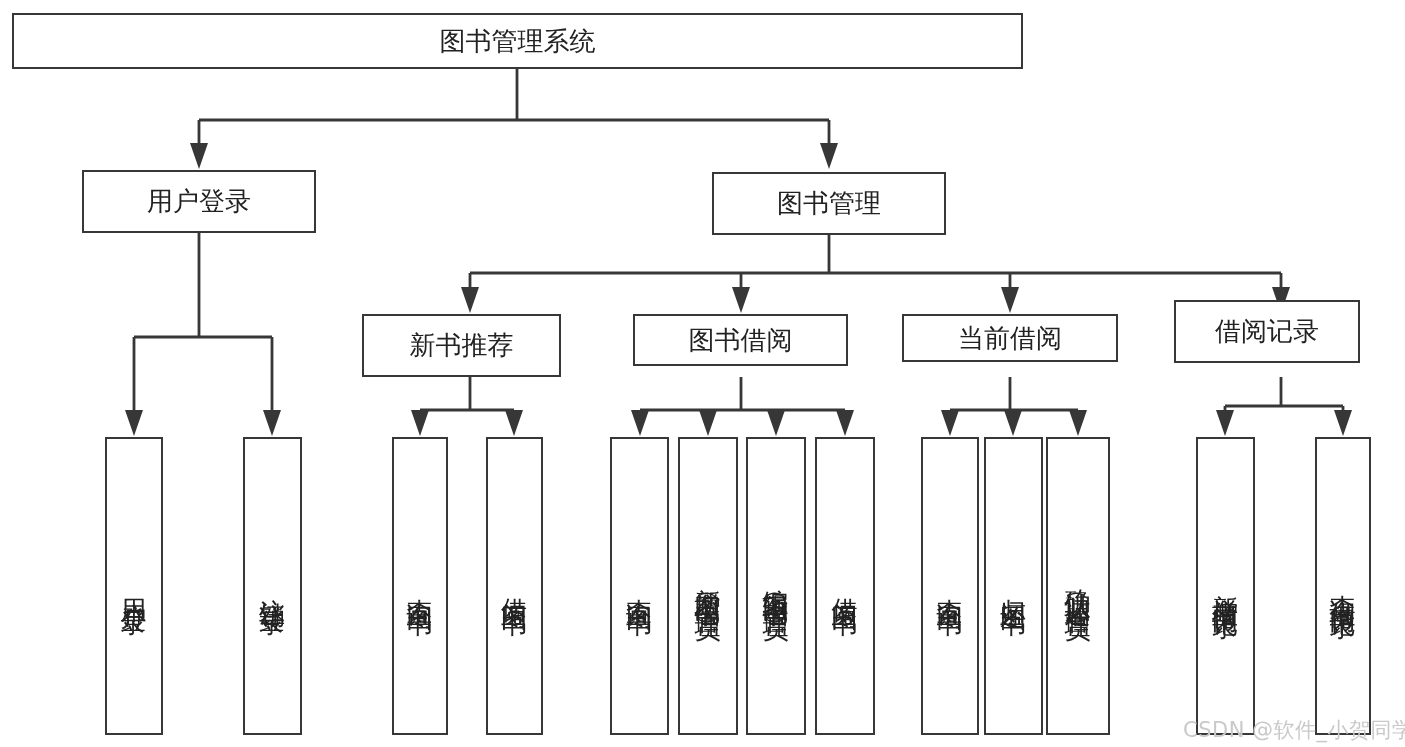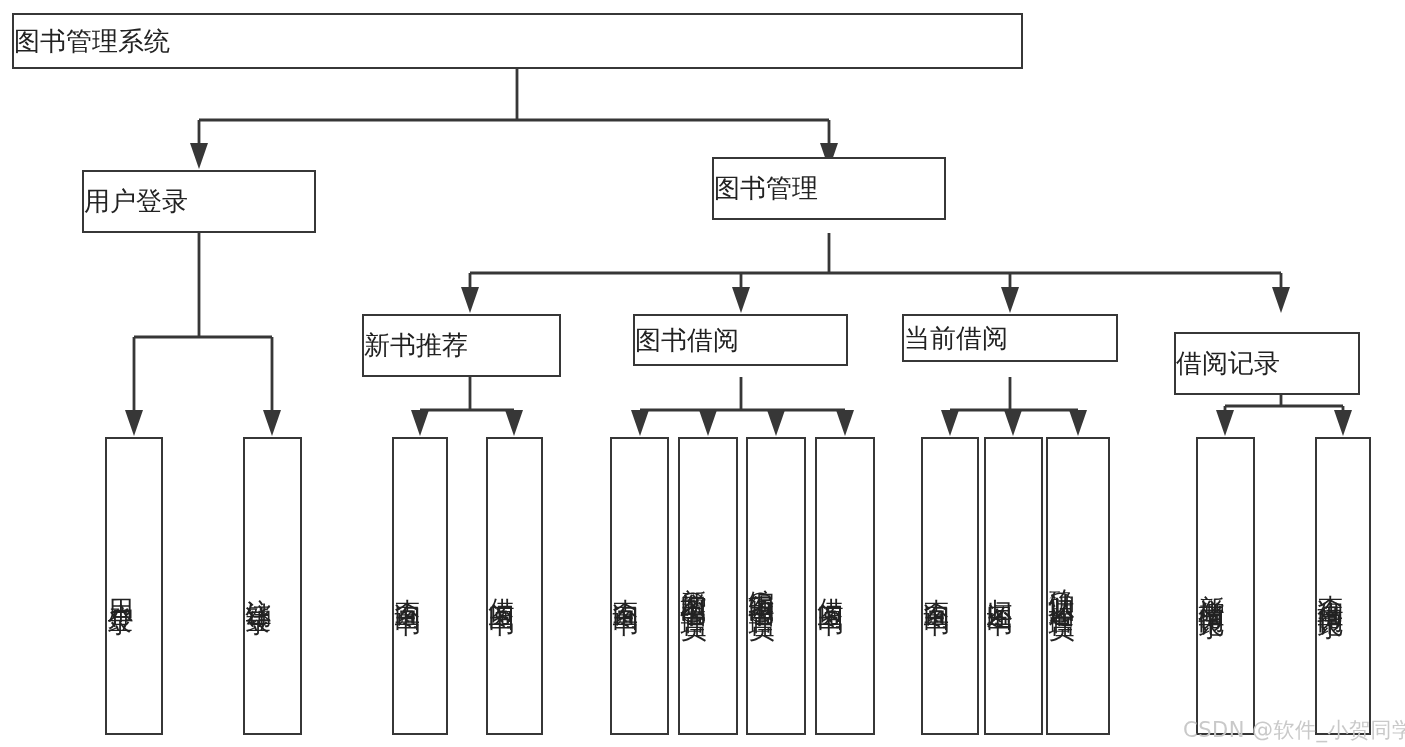--- a/index.html
+++ b/index.html
@@ -21,24 +21,23 @@
     top: 0;
     z-index: 1;
   }
   .node {
     position: absolute;
     box-sizing: border-box;
     background: #ffffff;
     border: 2.5px solid #373737;
     display: flex;
     align-items: center;
-    justify-content: flex-start;
+    justify-content: center;
     z-index: 2;
     color: #222222;
-    font-family: Liberation Serif, serif;
   }
   .node .lbl {
     font-size: 26px;
     color: #222222;
     white-space: nowrap;
   }
   .node.v .lbl {
     writing-mode: vertical-rl;
     text-orientation: mixed;
     letter-spacing: 4px;
@@ -103,34 +102,34 @@
     </g>
   </svg>
 
   <div class="node h" style="left:12px; top:13px; width:1011px; height:56px;">
     <span class="lbl">图书管理系统</span>
   </div>
 
   <div class="node h" style="left:82px; top:170px; width:234px; height:63px;">
     <span class="lbl">用户登录</span>
   </div>
-  <div class="node h" style="left:712px; top:157px; width:234px; height:63px;">
+  <div class="node h" style="left:712px; top:172px; width:234px; height:63px;">
     <span class="lbl">图书管理</span>
   </div>
 
   <div class="node h" style="left:362px; top:314px; width:199px; height:63px;">
     <span class="lbl">新书推荐</span>
   </div>
   <div class="node h" style="left:633px; top:314px; width:215px; height:52px;">
     <span class="lbl">图书借阅</span>
   </div>
   <div class="node h" style="left:902px; top:314px; width:216px; height:48px;">
     <span class="lbl">当前借阅</span>
   </div>
-  <div class="node h" style="left:1174px; top:332px; width:186px; height:63px;">
+  <div class="node h" style="left:1174px; top:300px; width:186px; height:63px;">
     <span class="lbl">借阅记录</span>
   </div>
 
   <div class="node v" style="left:105px; top:437px; width:58px; height:298px;">
     <span class="lbl">用户登录</span>
   </div>
   <div class="node v" style="left:243px; top:437px; width:59px; height:298px;">
     <span class="lbl">注销登录</span>
   </div>
 

